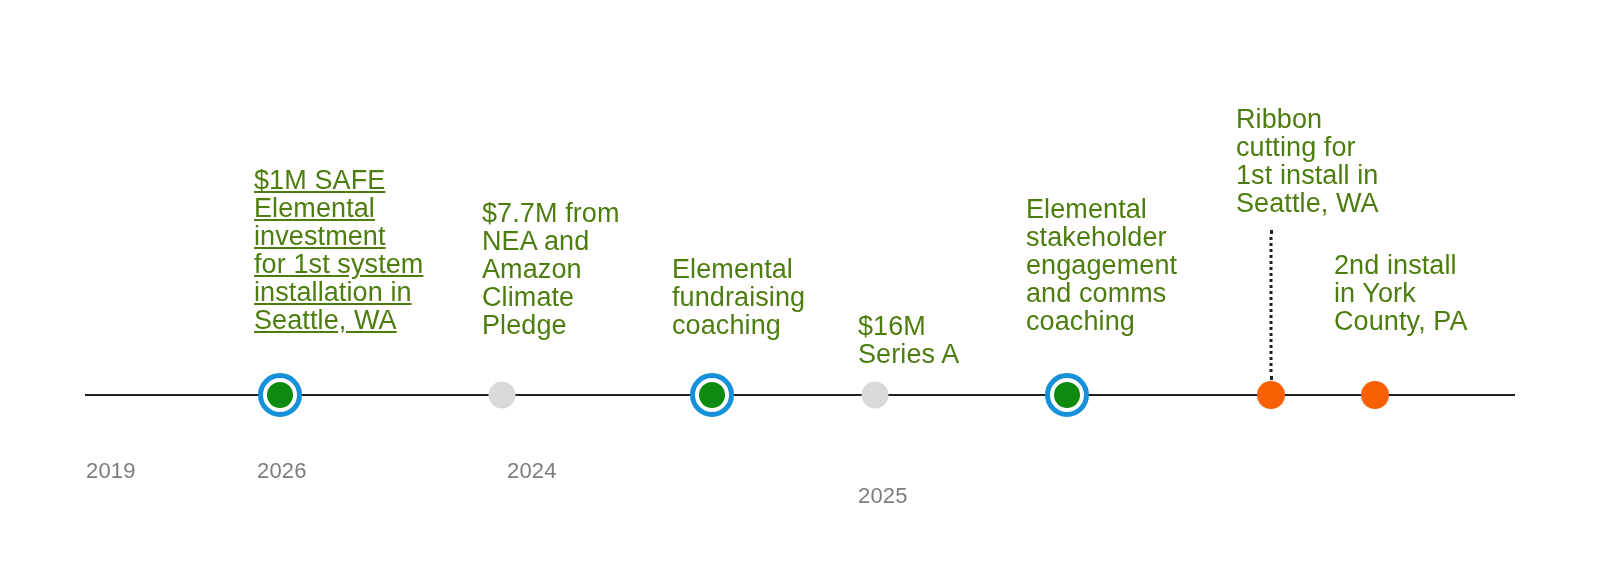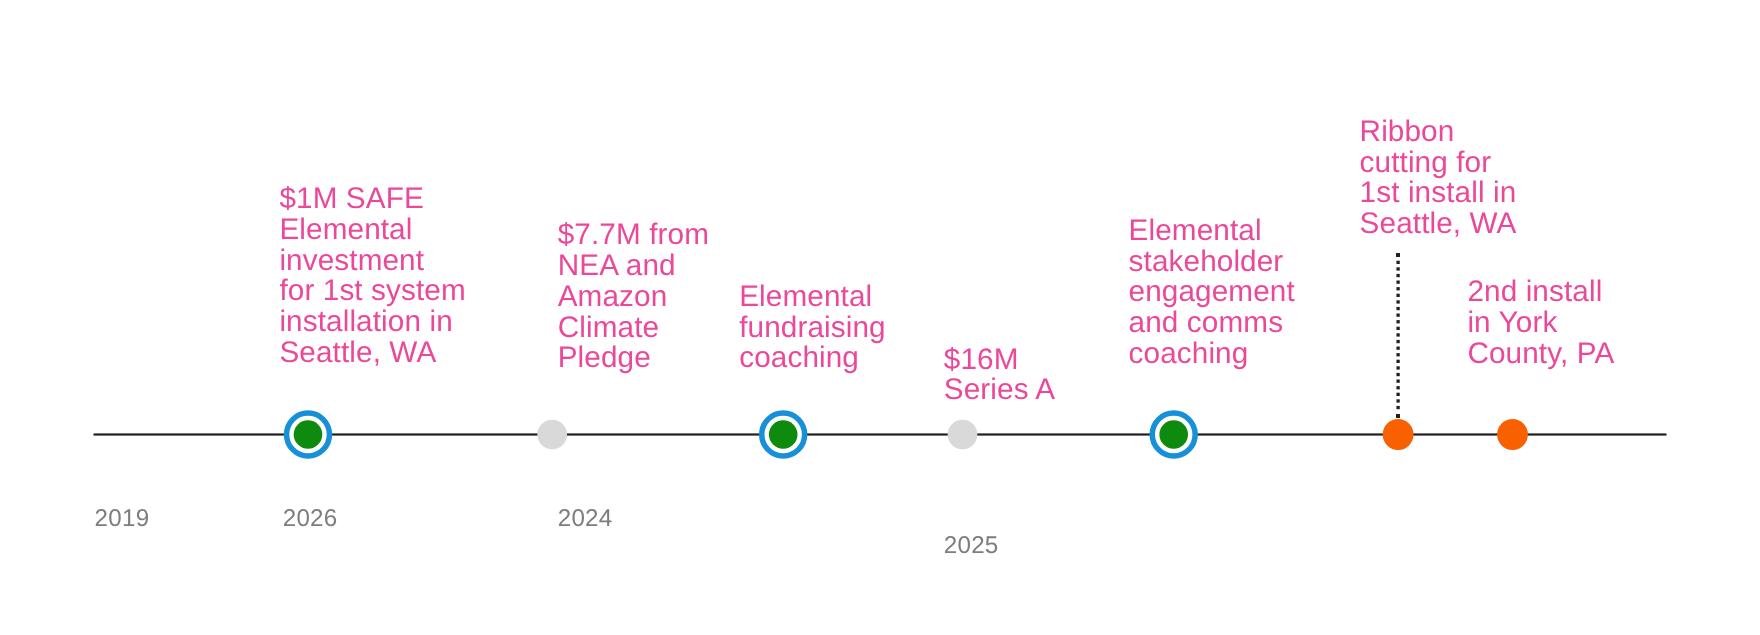--- a/index.html
+++ b/index.html
@@ -67,21 +67,21 @@
   .connector {
     position: absolute;
     width: 0;
     border-left: 3px dotted #231f20;
     transform: translateX(-50%);
   }
 
   
   .event-label {
     position: absolute;
-    color: #ec4899;
+    color: #4d7c0f;
     font-size: 27px;
     line-height: 28px;
     letter-spacing: 0.1px;
     white-space: pre-line;
   }
 
   
   .year-label {
     position: absolute;
     color: #7d7d7d;
@@ -95,29 +95,29 @@
 <body>
 
 <div id="timeline-canvas">
 
   <div class="axis-line"></div>
 
 
   <div class="marker ringed" style="left:280px;">
     <div class="inner-dot"></div>
   </div>
-  <div class="event-label" style="left:254px; top:166px; width:200px;">$1M SAFE
+  <div class="event-label" style="left:254px; top:166px; width:200px;text-decoration:underline;">$1M SAFE
 Elemental
 investment
 for 1st system
 installation in
 Seattle, WA</div>
 
   <div class="marker gray" style="left:502px;"></div>
-  <div class="event-label" style="left:482px; top:199px; width:175px;margin-left:25px;">$7.7M from
+  <div class="event-label" style="left:482px; top:199px; width:175px;">$7.7M from
 NEA and
 Amazon
 Climate
 Pledge</div>
 
   <div class="marker ringed" style="left:712px;">
     <div class="inner-dot"></div>
   </div>
   <div class="event-label" style="left:672px; top:255px; width:185px;">Elemental
 fundraising

